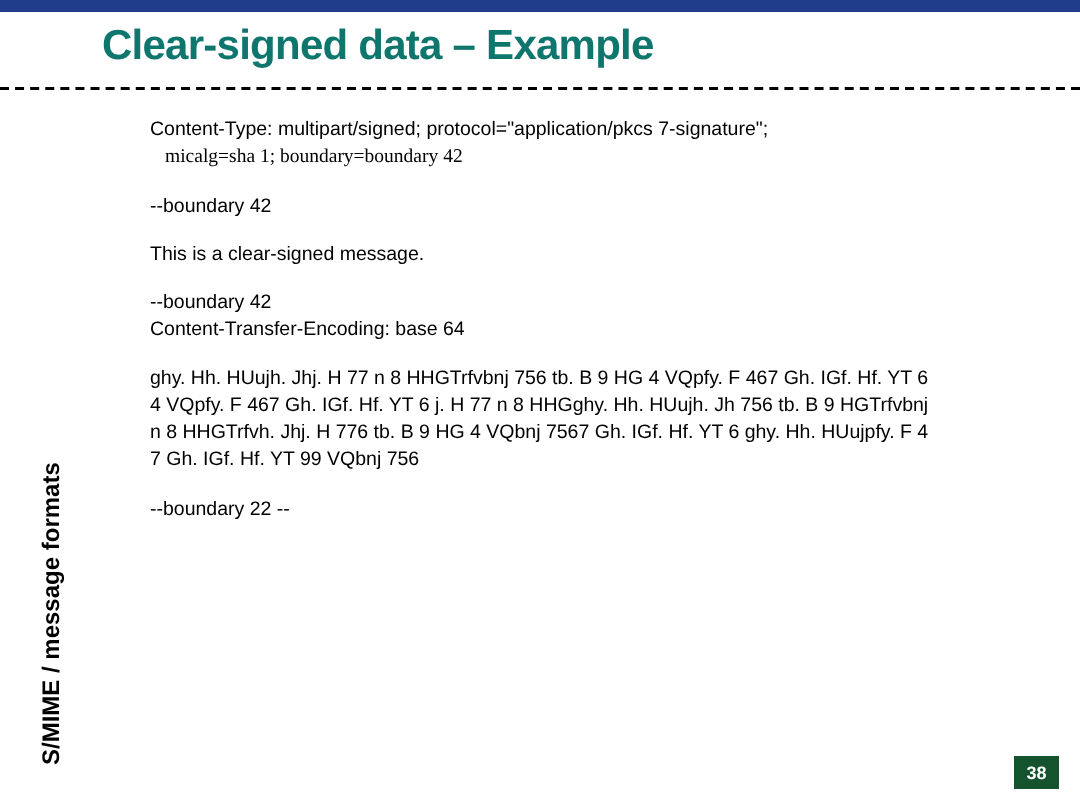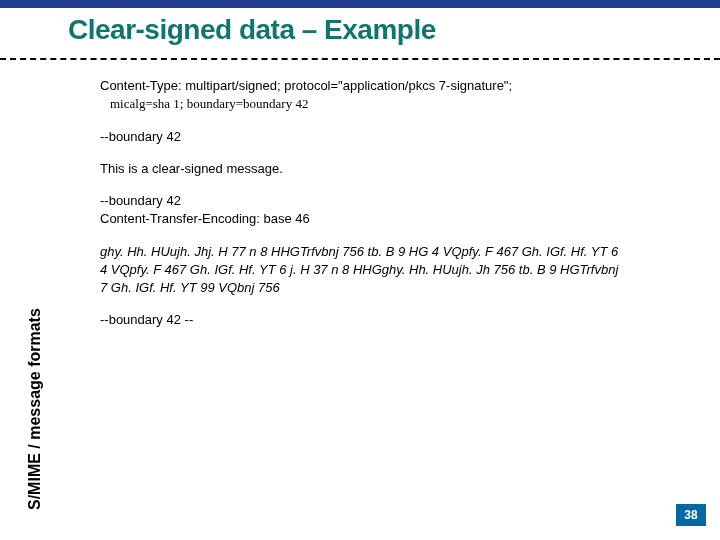--- a/index.html
+++ b/index.html
@@ -64,29 +64,28 @@
   }
   .content .indent {
     padding-left: 10px;
     font-family: Liberation Serif, serif;
   }
   .content .gap {
     height: 14px;
   }
   .base64 {
     word-break: break-all;
-    font-style: italic;
   }
   .page-num {
     position: absolute;
     right: 14px;
     bottom: 14px;
     width: 30px;
     height: 22px;
-    background: #0369a1;
+    background: #14532d;
     color: #fff;
     font-size: 12px;
     font-weight: bold;
     text-align: center;
     line-height: 22px;
   }
 </style>
 </head>
 <body>
 
@@ -100,22 +99,23 @@
 
 <div class="content">
   <p>Content-Type: multipart/signed; protocol="application/pkcs 7-signature";</p>
   <p class="indent">micalg=sha 1; boundary=boundary 42</p>
   <div class="gap"></div>
   <p>--boundary 42</p>
   <div class="gap"></div>
   <p>This is a clear-signed message.</p>
   <div class="gap"></div>
   <p>--boundary 42</p>
-  <p>Content-Transfer-Encoding: base 46</p>
+  <p>Content-Transfer-Encoding: base 64</p>
   <div class="gap"></div>
   <p class="base64">ghy. Hh. HUujh. Jhj. H 77 n 8 HHGTrfvbnj 756 tb. B 9 HG 4 VQpfy. F 467 Gh. IGf. Hf. YT 6</p>
-  <p class="base64">4 VQpfy. F 467 Gh. IGf. Hf. YT 6 j. H 37 n 8 HHGghy. Hh. HUujh. Jh 756 tb. B 9 HGTrfvbnj</p>
+  <p class="base64">4 VQpfy. F 467 Gh. IGf. Hf. YT 6 j. H 77 n 8 HHGghy. Hh. HUujh. Jh 756 tb. B 9 HGTrfvbnj</p>
+  <p class="base64">n 8 HHGTrfvh. Jhj. H 776 tb. B 9 HG 4 VQbnj 7567 Gh. IGf. Hf. YT 6 ghy. Hh. HUujpfy. F 4</p>
   <p class="base64">7 Gh. IGf. Hf. YT 99 VQbnj 756</p>
   <div class="gap"></div>
-  <p>--boundary 42 --</p>
+  <p>--boundary 22 --</p>
 </div>
 
 <div class="page-num">38</div>
 
 </body></html>

